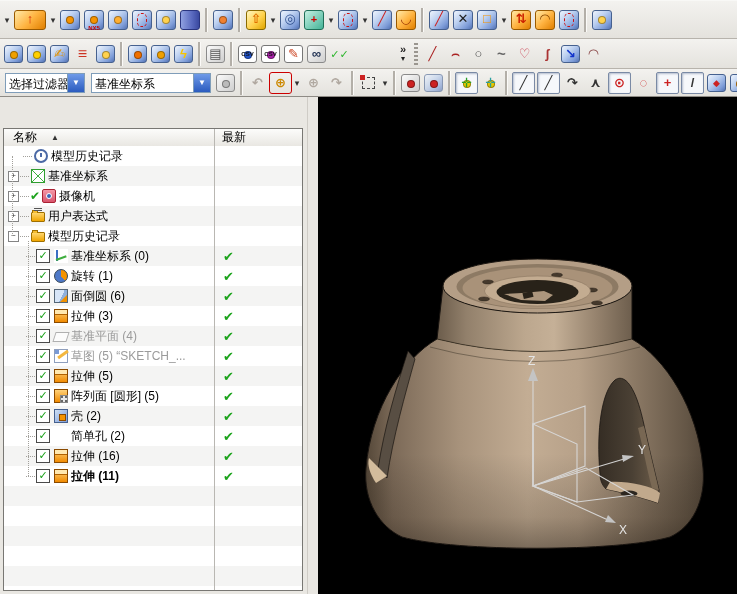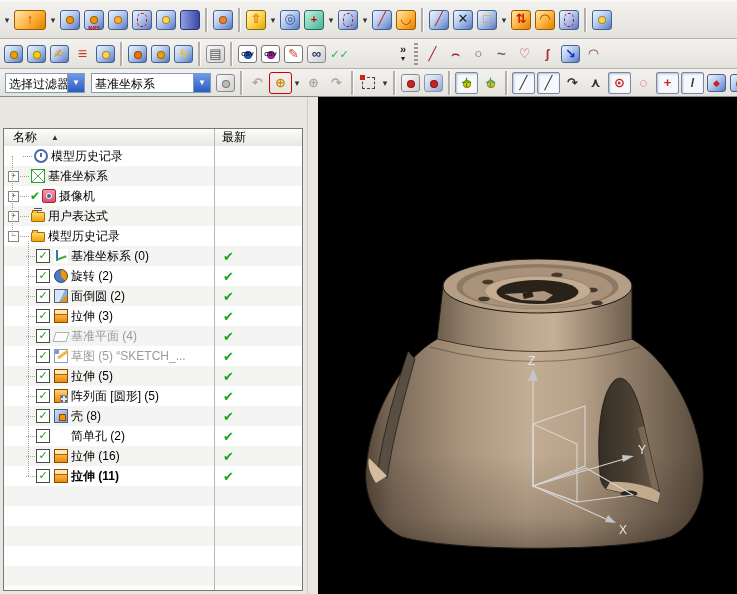--- a/index.html
+++ b/index.html
@@ -473,33 +473,33 @@
     <span class="clatest">
                 <span class="lcheck">✔</span>
               </span>
   </div>
             <div class="trow">
     <span class="cname">
                 <span class="pad20"></span>
                 <span class="hstub"></span>
                 <span class="cbx">✓</span>
                 <span class="mi mi-revolve"></span>
-                <span class="lbl">旋转 (2)</span>
+                <span class="lbl">旋转 (1)</span>
               </span>
     <span class="clatest">
                 <span class="lcheck">✔</span>
               </span>
   </div>
             <div class="trow">
     <span class="cname">
                 <span class="pad20"></span>
                 <span class="hstub"></span>
                 <span class="cbx">✓</span>
                 <span class="mi mi-blend"></span>
-                <span class="lbl">面倒圆 (2)</span>
+                <span class="lbl">面倒圆 (6)</span>
               </span>
     <span class="clatest">
                 <span class="lcheck">✔</span>
               </span>
   </div>
             <div class="trow">
     <span class="cname">
                 <span class="pad20"></span>
                 <span class="hstub"></span>
                 <span class="cbx">✓</span>
@@ -557,21 +557,21 @@
     <span class="clatest">
                 <span class="lcheck">✔</span>
               </span>
   </div>
             <div class="trow">
     <span class="cname">
                 <span class="pad20"></span>
                 <span class="hstub"></span>
                 <span class="cbx">✓</span>
                 <span class="mi mi-shell"></span>
-                <span class="lbl">壳 (8)</span>
+                <span class="lbl">壳 (2)</span>
               </span>
     <span class="clatest">
                 <span class="lcheck">✔</span>
               </span>
   </div>
             <div class="trow">
     <span class="cname">
                 <span class="pad20"></span>
                 <span class="hstub"></span>
                 <span class="cbx">✓</span>

